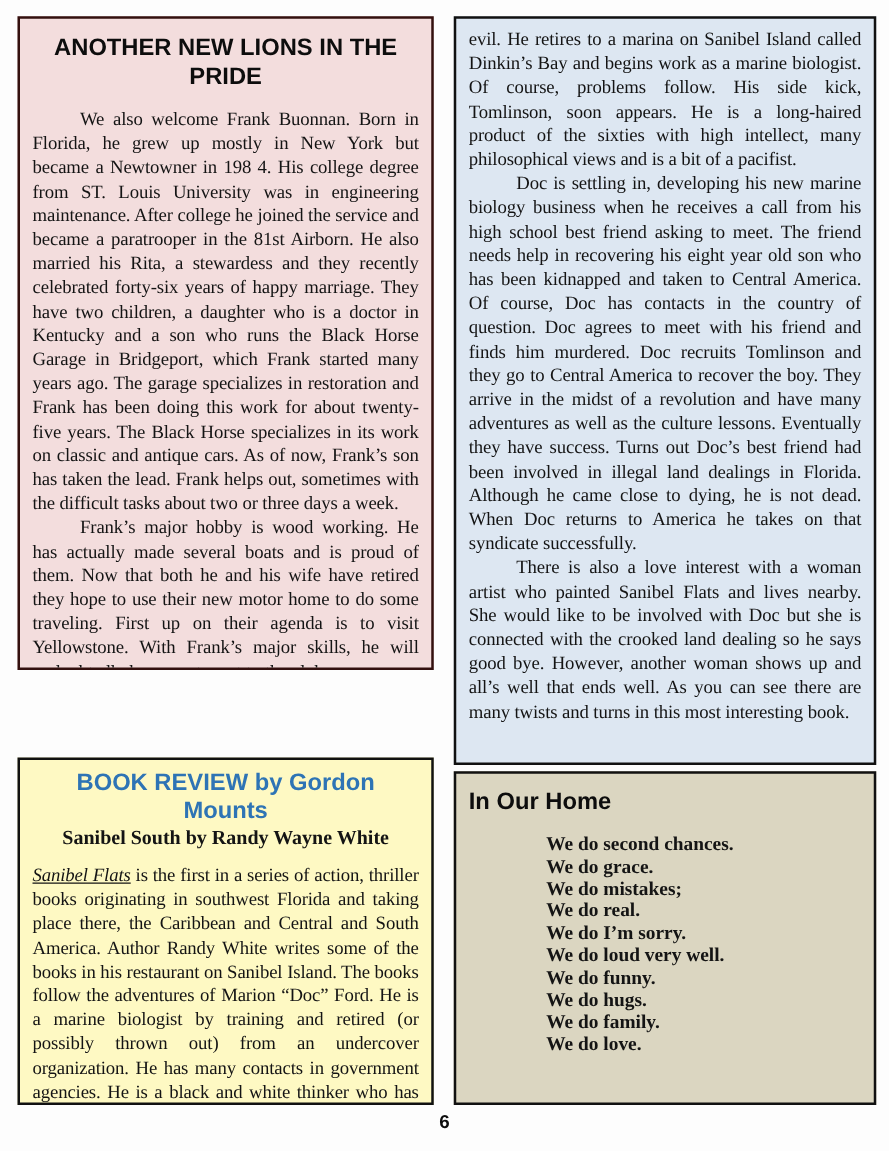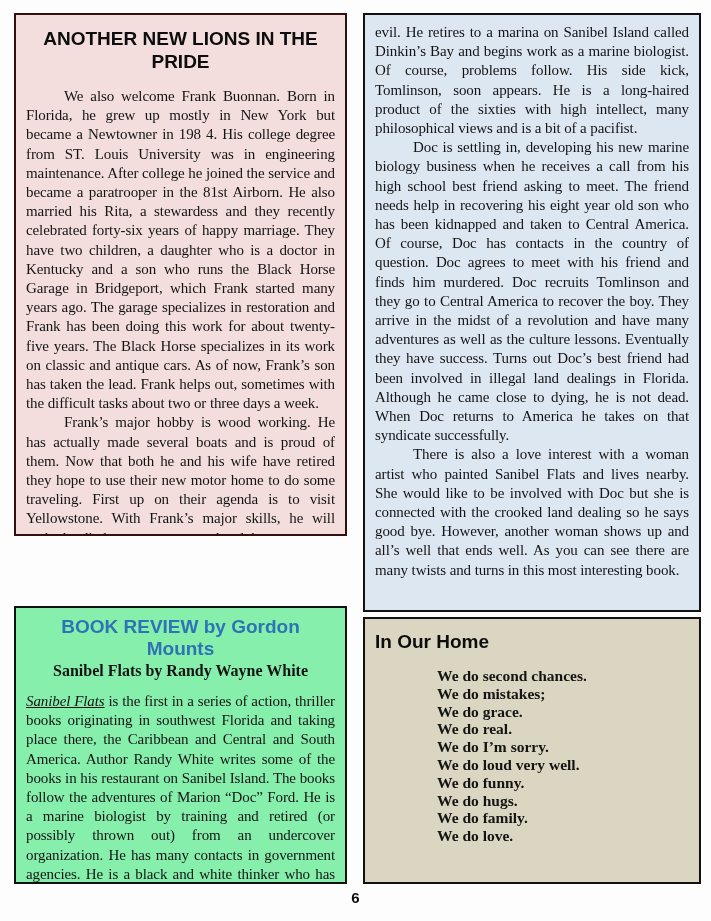--- a/index.html
+++ b/index.html
@@ -42,21 +42,21 @@
   
   .cont-box {
     left: 363px; top: 13px; width: 338px; height: 599px;
     background: #dde7f2;
     border: 2px solid #111111;
     padding: 8px 10px;
   }
   
   .review-box {
     left: 14px; top: 606px; width: 333px; height: 278px;
-    background: #86efac;
+    background: #fef9c3;
     border: 2px solid #111111;
     padding: 6px 10px;
   }
   .review-title {
     font-family: "Liberation Sans", sans-serif;
     font-weight: bold;
     font-size: 19px;
     line-height: 22px;
     text-align: center;
     color: #2e74b5;
@@ -115,29 +115,29 @@
   </div>
 
   <div class="box cont-box">
     <p class="body-par">evil.  He retires to a marina on Sanibel Island called Dinkin’s Bay and begins work as a marine biologist.  Of course, problems follow.  His side kick, Tomlinson, soon appears.  He is a long-haired product of the sixties with high intellect, many philosophical views and is a bit of a pacifist.</p>
     <p class="body-par indent">Doc is settling in, developing his new marine biology business when he receives a call from his high school best friend asking to meet. The friend needs help in recovering his eight year old son who has been kidnapped and taken to Central America.  Of course, Doc has contacts in the country of question.  Doc agrees to meet with his friend and finds him murdered.  Doc recruits Tomlinson and they go to Central America to recover the boy.  They arrive in the midst of a revolution and have many adventures as well as the culture lessons.  Eventually they have success.  Turns out Doc’s best friend had been involved in illegal land dealings in Florida. Although he came close to dying, he is not dead.  When Doc returns to America he takes on that syndicate successfully.</p>
     <p class="body-par indent">There is also a love interest with a woman artist who painted Sanibel Flats and lives nearby. She would like to be involved with Doc but she is connected with the crooked land dealing so he says good bye.  However, another woman shows up and all’s well that ends well.  As you can see there are many twists and turns in this most interesting book.</p>
   </div>
 
   <div class="box review-box">
     <div class="review-title">BOOK REVIEW by Gordon Mounts</div>
-    <div class="review-subtitle">Sanibel Flats by Randy Wayne White</div>
+    <div class="review-subtitle">Sanibel South by Randy Wayne White</div>
     <p class="body-par"><span class="underlined">Sanibel Flats</span><span> is the first in a series of action, thriller books originating in southwest Florida and taking place there, the Caribbean and Central and South America.  Author Randy White writes some of the books in his restaurant on Sanibel Island.  The books follow the adventures of Marion “Doc” Ford.  He is a marine biologist by training and retired (or possibly thrown out) from an undercover organization.  He has many contacts in government agencies.  He is a black and white thinker who has strong feelings about good and</span></p>
   </div>
 
   <div class="box home-box">
     <div class="home-title">In Our Home</div>
     <div class="home-line">We do second chances.</div>
+    <div class="home-line">We do grace.</div>
     <div class="home-line">We do mistakes;</div>
-    <div class="home-line">We do grace.</div>
     <div class="home-line">We do real.</div>
     <div class="home-line">We do I’m sorry.</div>
     <div class="home-line">We do loud very well.</div>
     <div class="home-line">We do funny.</div>
     <div class="home-line">We do hugs.</div>
     <div class="home-line">We do family.</div>
     <div class="home-line">We do love.</div>
   </div>
 
   <div class="page-number">6</div>

